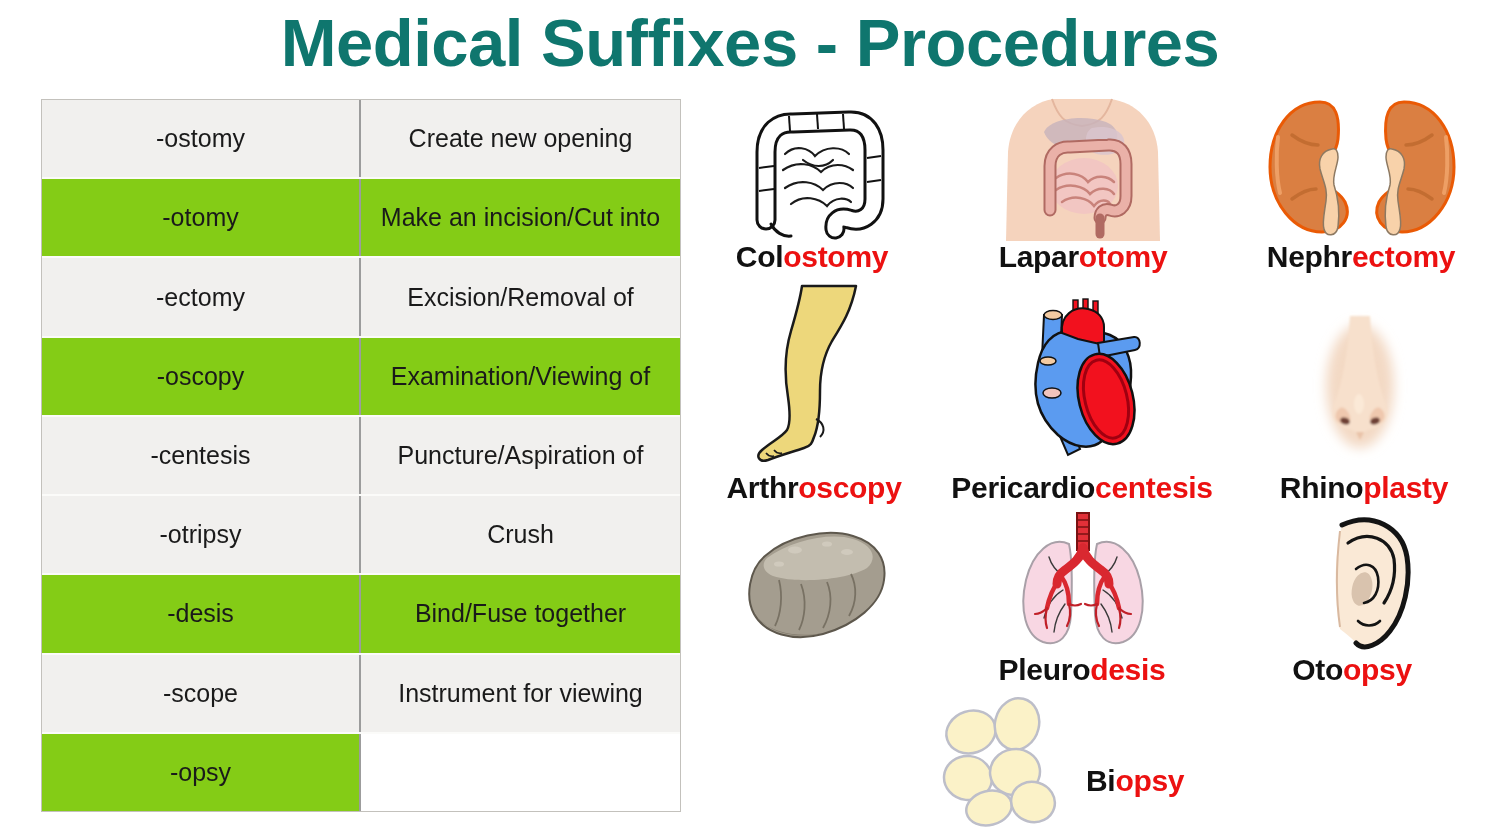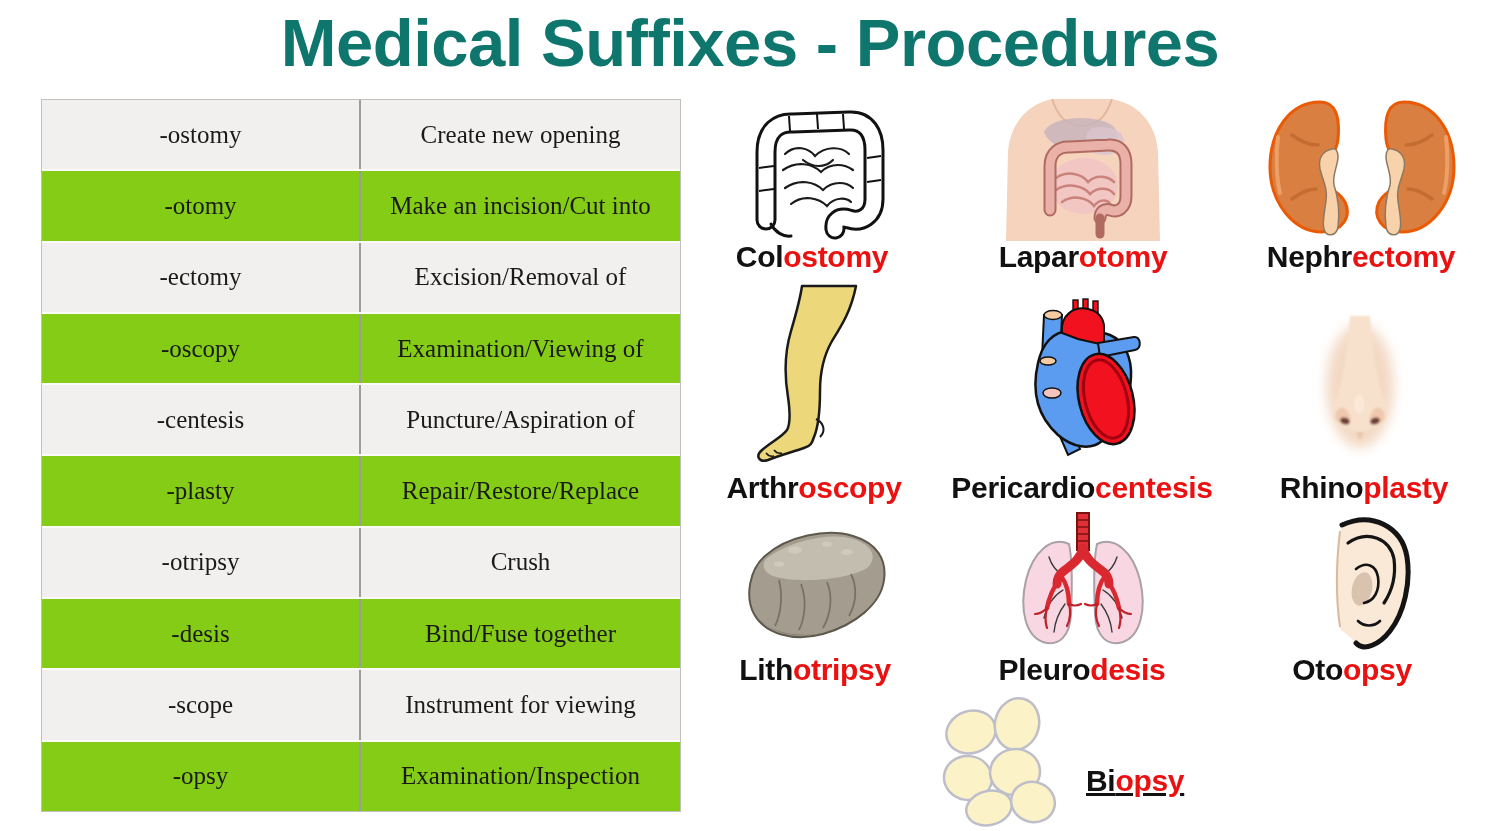--- a/index.html
+++ b/index.html
@@ -21,31 +21,31 @@
     position:absolute; left:41px; top:99px; width:640px; height:713px;
     display:flex; flex-direction:column;
     border:1px solid #c3c1bc; background:#fff;
   }
   .t-row { flex:1; display:flex; border-bottom:2px solid #fbfbf9; }
   .t-row:last-child { border-bottom:none; }
   .t-row.light .t-cell { background:#f1f0ee; }
   .t-row.dark  .t-cell { background:#84cc16; }
   .t-cell {
     width:50%; display:flex; align-items:center; justify-content:center;
-    font-size:25px; color:#1a1a1a;font-family:Liberation Serif, serif;
+    font-size:25px; color:#1a1a1a;
   }
   .t-cell.suffix { border-right:2px solid #9c9c9c; }
 
   
   .ex-label {
     position:absolute; font-size:30px; font-weight:700; color:#111;
     white-space:nowrap; letter-spacing:-0.3px; transform:translateX(-50%);
   }
   .ex-label .sfx { color:#ec1111; }
-  .ex-label.no-center { transform:none;text-decoration:underline; }
+  .ex-label.no-center { transform:none; }
 
   .illus { position:absolute; }
 </style>
 </head>
 <body>
 
 <div id="stage">
 
   <div class="title">Medical Suffixes - Procedures</div>
 
@@ -63,39 +63,34 @@
       <div class="t-cell meaning">Excision/Removal of</div>
     </div>
     <div class="t-row dark">
       <div class="t-cell suffix">-oscopy</div>
       <div class="t-cell meaning">Examination/Viewing of</div>
     </div>
     <div class="t-row light">
       <div class="t-cell suffix">-centesis</div>
       <div class="t-cell meaning">Puncture/Aspiration of</div>
     </div>
-    <div class="t-row dark">
-      <div class="t-cell suffix">-plasty</div>
-      <div class="t-cell meaning">Repair/Restore/Replace</div>
-    </div>
     <div class="t-row light">
       <div class="t-cell suffix">-otripsy</div>
       <div class="t-cell meaning">Crush</div>
     </div>
     <div class="t-row dark">
       <div class="t-cell suffix">-desis</div>
       <div class="t-cell meaning">Bind/Fuse together</div>
     </div>
     <div class="t-row light">
       <div class="t-cell suffix">-scope</div>
       <div class="t-cell meaning">Instrument for viewing</div>
     </div>
     <div class="t-row dark">
       <div class="t-cell suffix">-opsy</div>
-      <div class="t-cell meaning">Examination/Inspection</div>
     </div>
   </div>
 
   <svg class="illus" style="left:733px;top:96px;width:160px;height:147px" viewBox="0 0 160 147">
     <g stroke="#1a1a1a" stroke-width="2.2" fill="none" stroke-linecap="round">
       <path d="M52,58 C62,48 76,52 82,60 C92,50 108,50 116,58"></path>
       <path d="M50,74 C64,64 80,68 88,76 C98,66 112,68 120,74"></path>
       <path d="M52,92 C66,82 82,86 90,94 C100,84 114,86 120,92"></path>
       <path d="M58,108 C70,98 86,102 94,110 C102,100 114,102 118,106"></path>
       <path d="M70,64 C80,72 92,72 100,64"></path>
@@ -254,23 +249,20 @@
   <svg class="illus" style="left:1312px;top:515px;width:105px;height:140px" viewBox="0 0 105 140">
     <path d="M30,10 C60,-4 90,12 95,42 C99,68 92,98 78,116 C68,129 52,137 44,128 C40,123 34,119 28,114 C22,80 22,42 30,10 Z" fill="#FAE9D6"></path>
     <path d="M30,10 C60,-4 90,12 95,42 C99,68 92,98 78,116 C68,129 52,137 44,128" fill="none" stroke="#141414" stroke-width="5" stroke-linecap="round"></path>
     <path d="M36,28 C56,14 78,24 82,44 C84,60 80,76 72,88" fill="none" stroke="#141414" stroke-width="3.2" stroke-linecap="round"></path>
     <ellipse cx="50" cy="74" rx="10" ry="17" fill="#D9C3AE" transform="rotate(12 50 74)"></ellipse>
     <path d="M44,54 C54,46 64,50 66,62 C68,76 62,86 52,88" fill="none" stroke="#141414" stroke-width="2.6" stroke-linecap="round"></path>
     <path d="M46,106 C52,112 62,112 68,106" fill="none" stroke="#141414" stroke-width="2.6" stroke-linecap="round"></path>
     <path d="M28,16 C24,50 24,84 28,112" fill="none" stroke="#D9B9A0" stroke-width="2"></path>
   </svg>
 
-  <div class="ex-label" style="left:815px;top:653px">
-    <span>Lith</span><span class="sfx">otripsy</span>
-  </div>
   <div class="ex-label" style="left:1082px;top:653px">
     <span>Pleuro</span><span class="sfx">desis</span>
   </div>
   <div class="ex-label" style="left:1352px;top:653px">
     <span>Oto</span><span class="sfx">opsy</span>
   </div>
 
   <svg class="illus" style="left:935px;top:688px;width:128px;height:140px" viewBox="0 0 128 140">
     <g fill="#FBF2C8" stroke="#BDBEC9" stroke-width="2.5">
       <ellipse cx="36" cy="44" rx="25" ry="21" transform="rotate(-18 36 44)"></ellipse>

